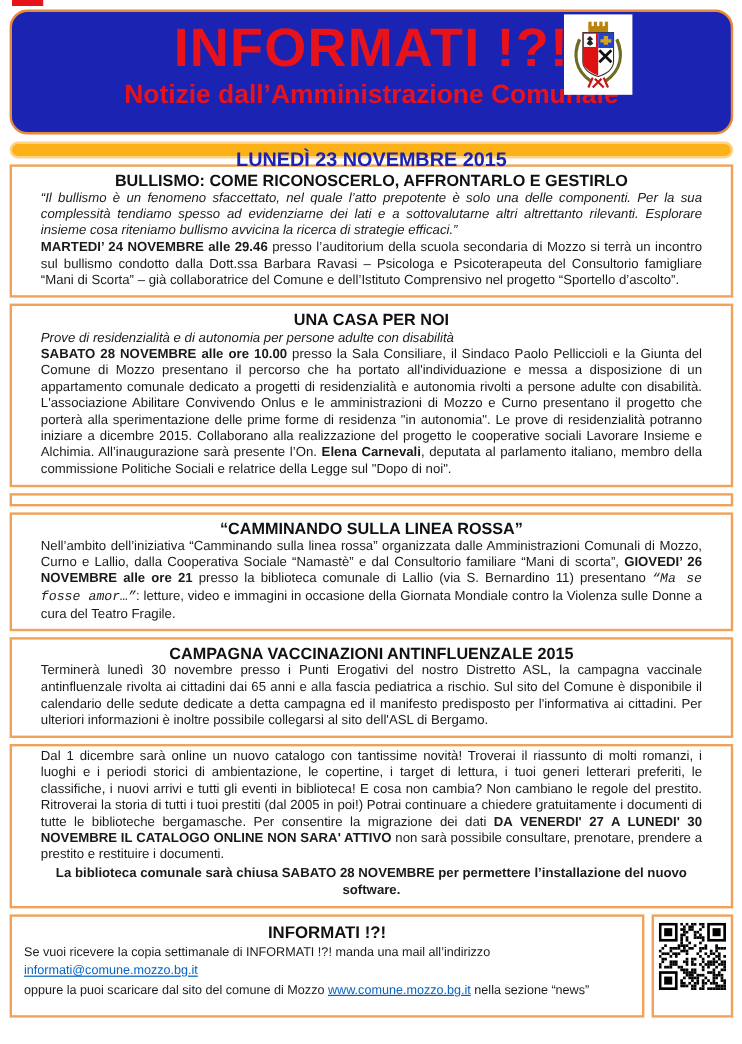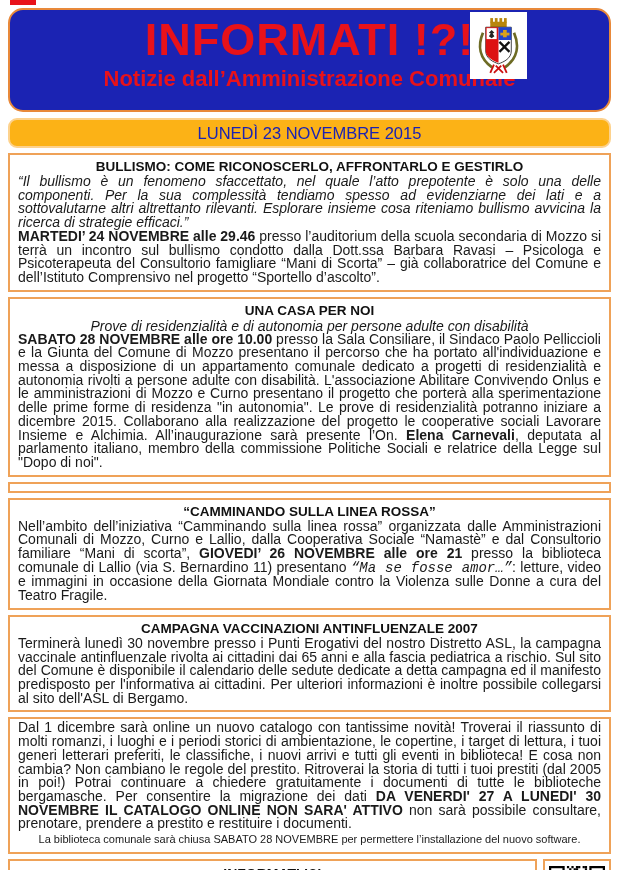--- a/index.html
+++ b/index.html
@@ -18,37 +18,37 @@
   .h-title{
     padding-top:6px;font-size:45px;font-weight:bold;letter-spacing:1px;
     color:var(--red,#e8121a);line-height:1.05;
   }
   .h-sub{font-size:22px;font-weight:bold;color:var(--red,#e8121a);margin-top:3px;}
   .crest{
     position:absolute;top:2px;right:82px;width:57px;height:67px;background:#fff;
     display:flex;align-items:center;justify-content:center;
   }
   .date-bar{
-    margin:6px 7px 0 8px;height:30px;background:var(--date-orange,#fcb216);
+    margin:6px 7px 0 8px;height:14px;background:var(--date-orange,#fcb216);
     border:2px solid var(--date-border,#fdd28d);border-radius:9px;box-sizing:border-box;
-    text-align:center;font-weight:normal;font-size:16.5px;line-height:26px;
+    text-align:center;font-weight:bold;font-size:16.5px;line-height:26px;
     color:var(--header-blue,#1b23b3);
   }
   .content{margin-top:5px;}
   .box{
     margin:0 7px 5px 8px;border:2px solid var(--box-border,#efa258);
-    padding:2px 8px 5px;background:#fff;
+    padding:2px 24px 5px;background:#fff;
   }
   .box h2{
     margin:2px 0 1px;text-align:center;font-size:13.5px;font-weight:bold;color:#111;
   }
-  .box p{margin:0;font-size:14px;line-height:13.7px;text-align:justify;color:#1a1a1a;}
-  .box p.sub{font-style:italic;text-align:center;line-height:14px;}
+  .box p{margin:0;font-size:11px;line-height:13.7px;text-align:justify;color:#1a1a1a;}
+  .box p.sub{font-style:italic;text-align:left;line-height:14px;}
   .box p.quote{font-style:italic;}
-  .box p.closing{font-weight:normal;text-align:center;font-size:11px;margin-top:2px;}
+  .box p.closing{font-weight:bold;text-align:center;font-size:11px;margin-top:2px;}
   b{font-weight:bold;}
   i{font-style:italic;font-family:Liberation Mono, monospace;}
   .footer-row{display:flex;gap:6px;margin:0 7px 0 8px;}
   .f-box{
     flex:1;border:2px solid var(--box-border,#efa258);padding:2px 10px 5px;height:86px;box-sizing:border-box;
   }
   .f-box h2{margin:3px 0 2px;text-align:center;font-size:14px;font-weight:bold;color:#111;}
   .f-box p{margin:0;font-size:10.5px;line-height:15.5px;text-align:left;color:#1a1a1a;}
   a.lnk{color:var(--link-blue,#0563c1);text-decoration:underline;cursor:pointer;}
   .qr-box{
@@ -111,32 +111,33 @@
 
     <div class="box">
     </div>
 
     <div class="box">
       <h2>“CAMMINANDO SULLA LINEA ROSSA”</h2>
       <p><span>Nell’ambito dell’iniziativa “Camminando sulla linea rossa” organizzata dalle Amministrazioni Comunali di Mozzo, Curno e Lallio, dalla Cooperativa Sociale “Namastè” e dal Consultorio familiare “Mani di scorta”, </span><b>GIOVEDI’ 26 NOVEMBRE alle ore 21</b><span> presso la biblioteca comunale di Lallio (via S. Bernardino 11) presentano </span><i>“Ma se fosse amor…”</i><span>: letture, video e immagini in occasione della Giornata Mondiale contro la Violenza sulle Donne a cura del Teatro Fragile.</span></p>
     </div>
 
     <div class="box">
-      <h2>CAMPAGNA VACCINAZIONI ANTINFLUENZALE 2007</h2>
+      <h2>CAMPAGNA VACCINAZIONI ANTINFLUENZALE 2015</h2>
       <p>Terminerà lunedì 30 novembre presso i Punti Erogativi del nostro Distretto ASL, la campagna vaccinale antinfluenzale rivolta ai cittadini dai 65 anni e alla fascia pediatrica a rischio. Sul sito del Comune è disponibile il calendario delle sedute dedicate a detta campagna ed il manifesto predisposto per l'informativa ai cittadini. Per ulteriori informazioni è inoltre possibile collegarsi al sito dell'ASL di Bergamo.</p>
     </div>
 
     <div class="box">
       <p><span>Dal 1 dicembre sarà online un nuovo catalogo con tantissime novità! Troverai il riassunto di molti romanzi, i luoghi e i periodi storici di ambientazione, le copertine, i target di lettura, i tuoi generi letterari preferiti, le classifiche, i nuovi arrivi e tutti gli eventi in biblioteca! E cosa non cambia? Non cambiano le regole del prestito. Ritroverai la storia di tutti i tuoi prestiti (dal 2005 in poi!) Potrai continuare a chiedere gratuitamente i documenti di tutte le biblioteche bergamasche. Per consentire la migrazione dei dati </span><b>DA VENERDI' 27 A LUNEDI' 30 NOVEMBRE IL CATALOGO ONLINE NON SARA' ATTIVO</b><span> non sarà possibile consultare, prenotare, prendere a prestito e restituire i documenti.</span></p>
       <p class="closing">La biblioteca comunale sarà chiusa SABATO 28 NOVEMBRE per permettere l’installazione del nuovo software.</p>
     </div>
 
     <div class="footer-row">
       <div class="f-box">
         <h2>INFORMATI !?!</h2>
+        <p><span>Se vuoi ricevere la copia settimanale di INFORMATI !?! manda una mail all’indirizzo </span><a class="lnk">informati@comune.mozzo.bg.it</a></p>
         <p><span>oppure la puoi scaricare dal sito del comune di Mozzo </span><a class="lnk">www.comune.mozzo.bg.it</a><span> nella sezione “news”</span></p>
       </div>
       <div class="qr-box">
         <svg id="qr" viewBox="0 0 25 25">
             <rect x="0" y="0" width="25" height="25" fill="#fff"></rect>
             <rect x="8" y="0" width="1" height="1" fill="#000"></rect>
             <rect x="10" y="0" width="1" height="1" fill="#000"></rect>
             <rect x="12" y="0" width="1" height="1" fill="#000"></rect>
             <rect x="13" y="0" width="1" height="1" fill="#000"></rect>
             <rect x="15" y="0" width="1" height="1" fill="#000"></rect>

